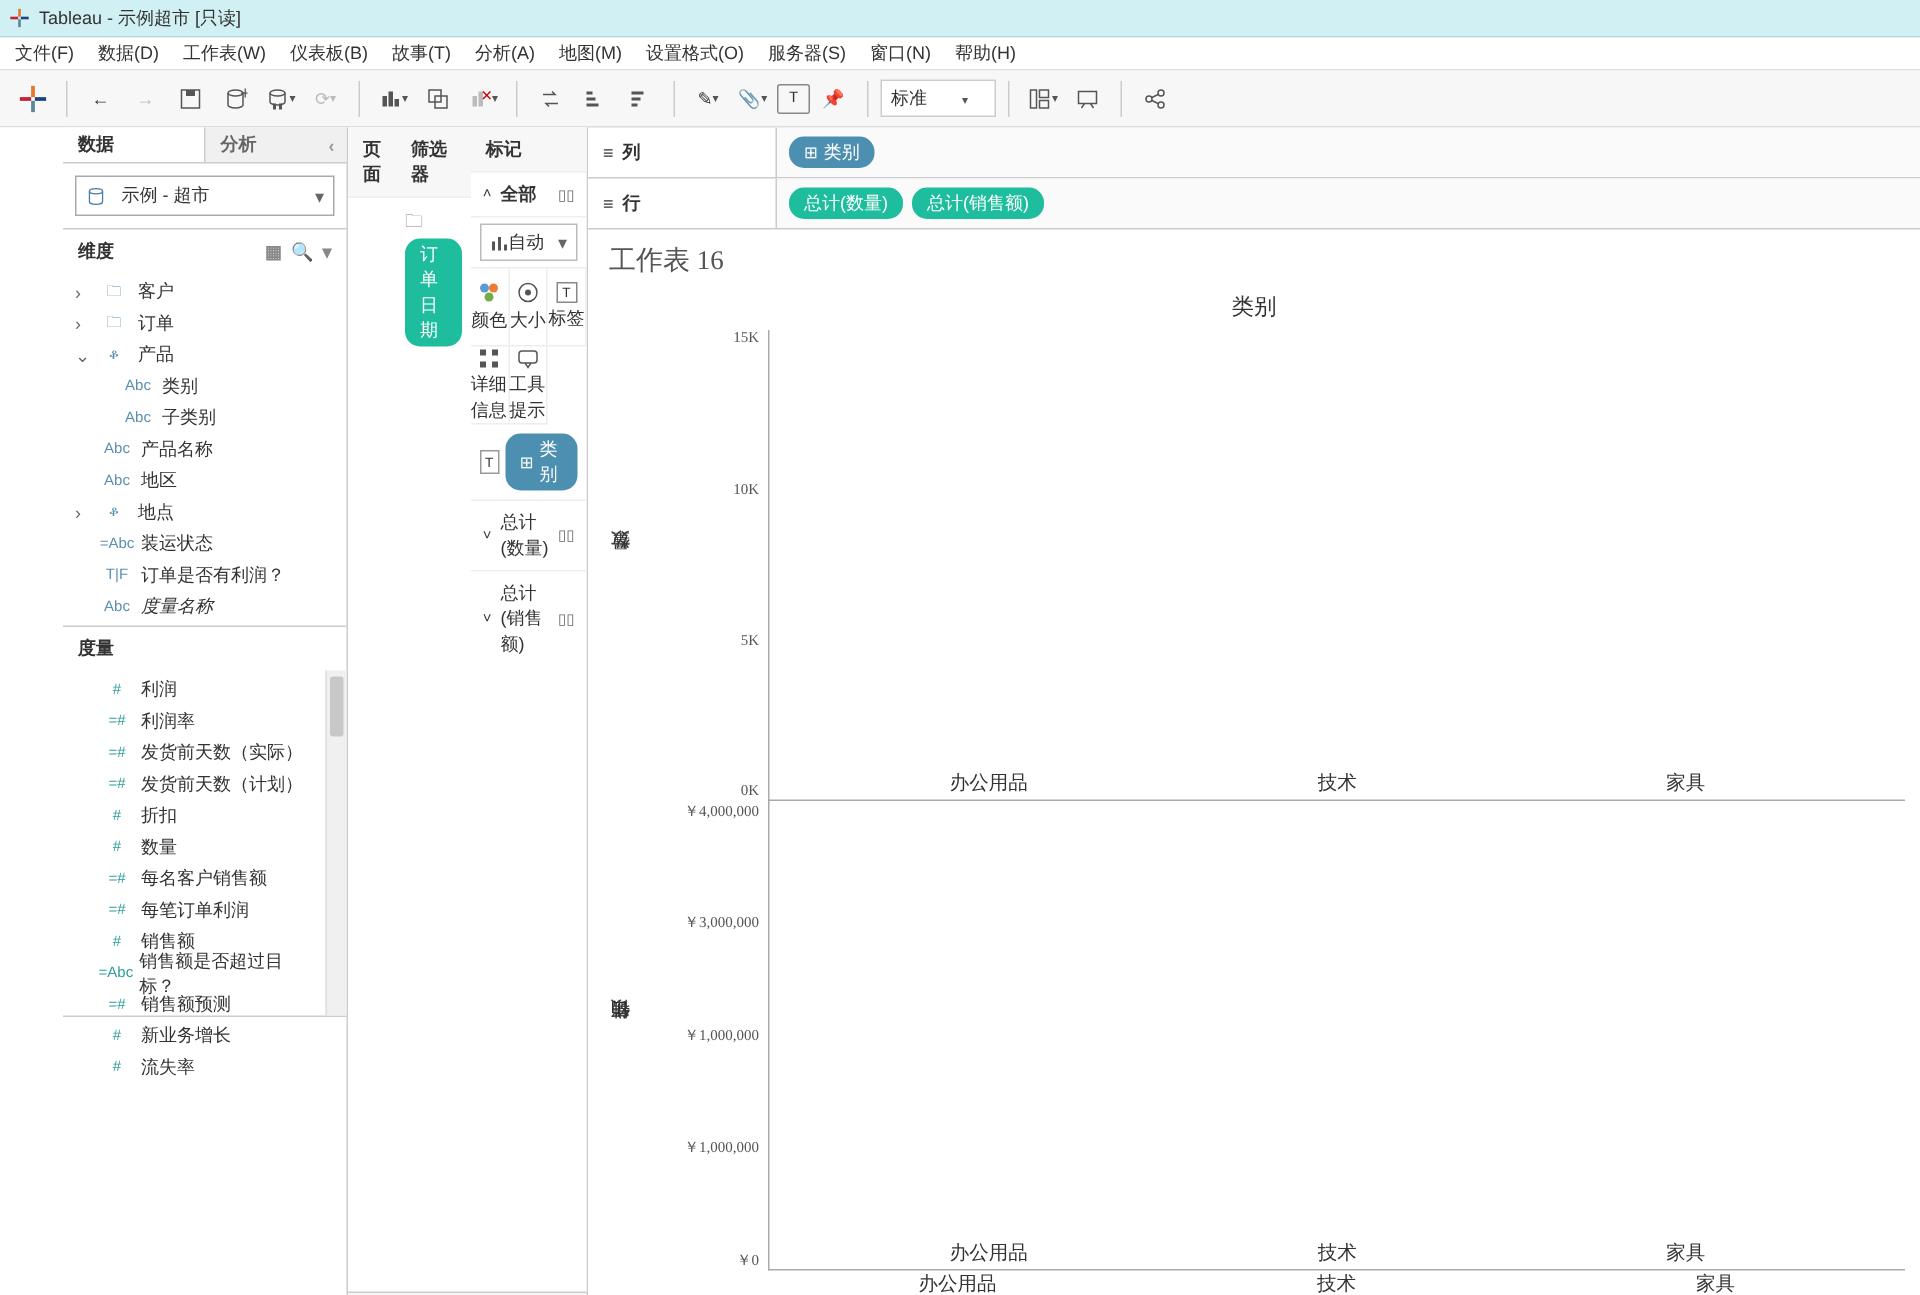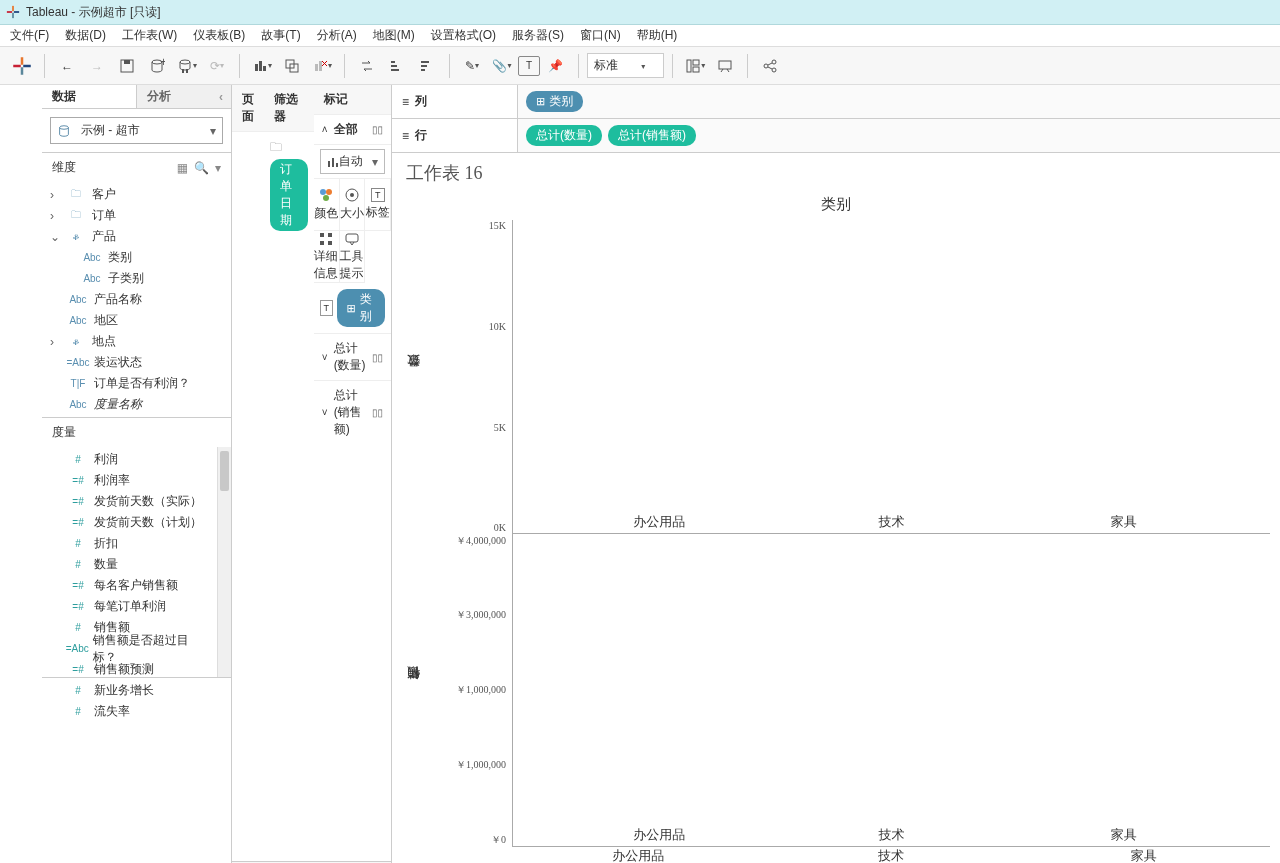--- a/index.html
+++ b/index.html
@@ -17,21 +17,21 @@
 .main { display: flex; height: calc(100vh - 82px); }
 .left-panel { width: 232px; border-right: 1px solid #ccc; display: flex; flex-direction: column; background:#fff;padding-left:42px;}
 .data-analytics { display: flex; height: 24px; border-bottom: 1px solid #ccc; }
 .da-tab { flex:1; display:flex; align-items:center; padding:0 10px; font-weight:bold; cursor:pointer;}
 .da-tab.active { background:#fff; }
 .da-tab.inactive { background:#f0f0f0; border-left:1px solid #ccc; color:#666; position:relative; }
 .da-tab.inactive::after { content:"‹"; position:absolute; right:8px; color:#999; }
 .datasource { padding:8px; border-bottom:1px solid #ccc; }
 .datasource-sel { display:flex; align-items:center; border:1px solid #aaa; padding:4px 6px; gap:10px; cursor:pointer; }
 .datasource-sel .dd { margin-left:auto; color:#666; }
-.section-hdr { display:flex; align-items:center; padding:6px 10px; font-weight:normal; }
+.section-hdr { display:flex; align-items:center; padding:6px 10px; font-weight:bold; }
 .section-hdr .icons { margin-left:auto; display:flex; gap:6px; color:#888;}
 .tree { padding: 2px 4px; overflow:auto; }
 .tree-item { display:flex; align-items:center; height:21px; padding:0 4px; gap:4px; cursor:pointer; color:#333; }
 .tree-item .indent1 { width:12px; }
 .tree-item .indent2 { width:26px; }
 .tree-item .chev { width:10px; color:#666; }
 .tree-item .ic { width:24px; font-size:10px; color:#5a8fb0; text-align:center;}
 .tree-item .ic.abc { color:#5a8fb0; }
 .tree-item .ic.hash { color:#2e9e9e; }
 .tree-item .italic { font-style:italic; }

